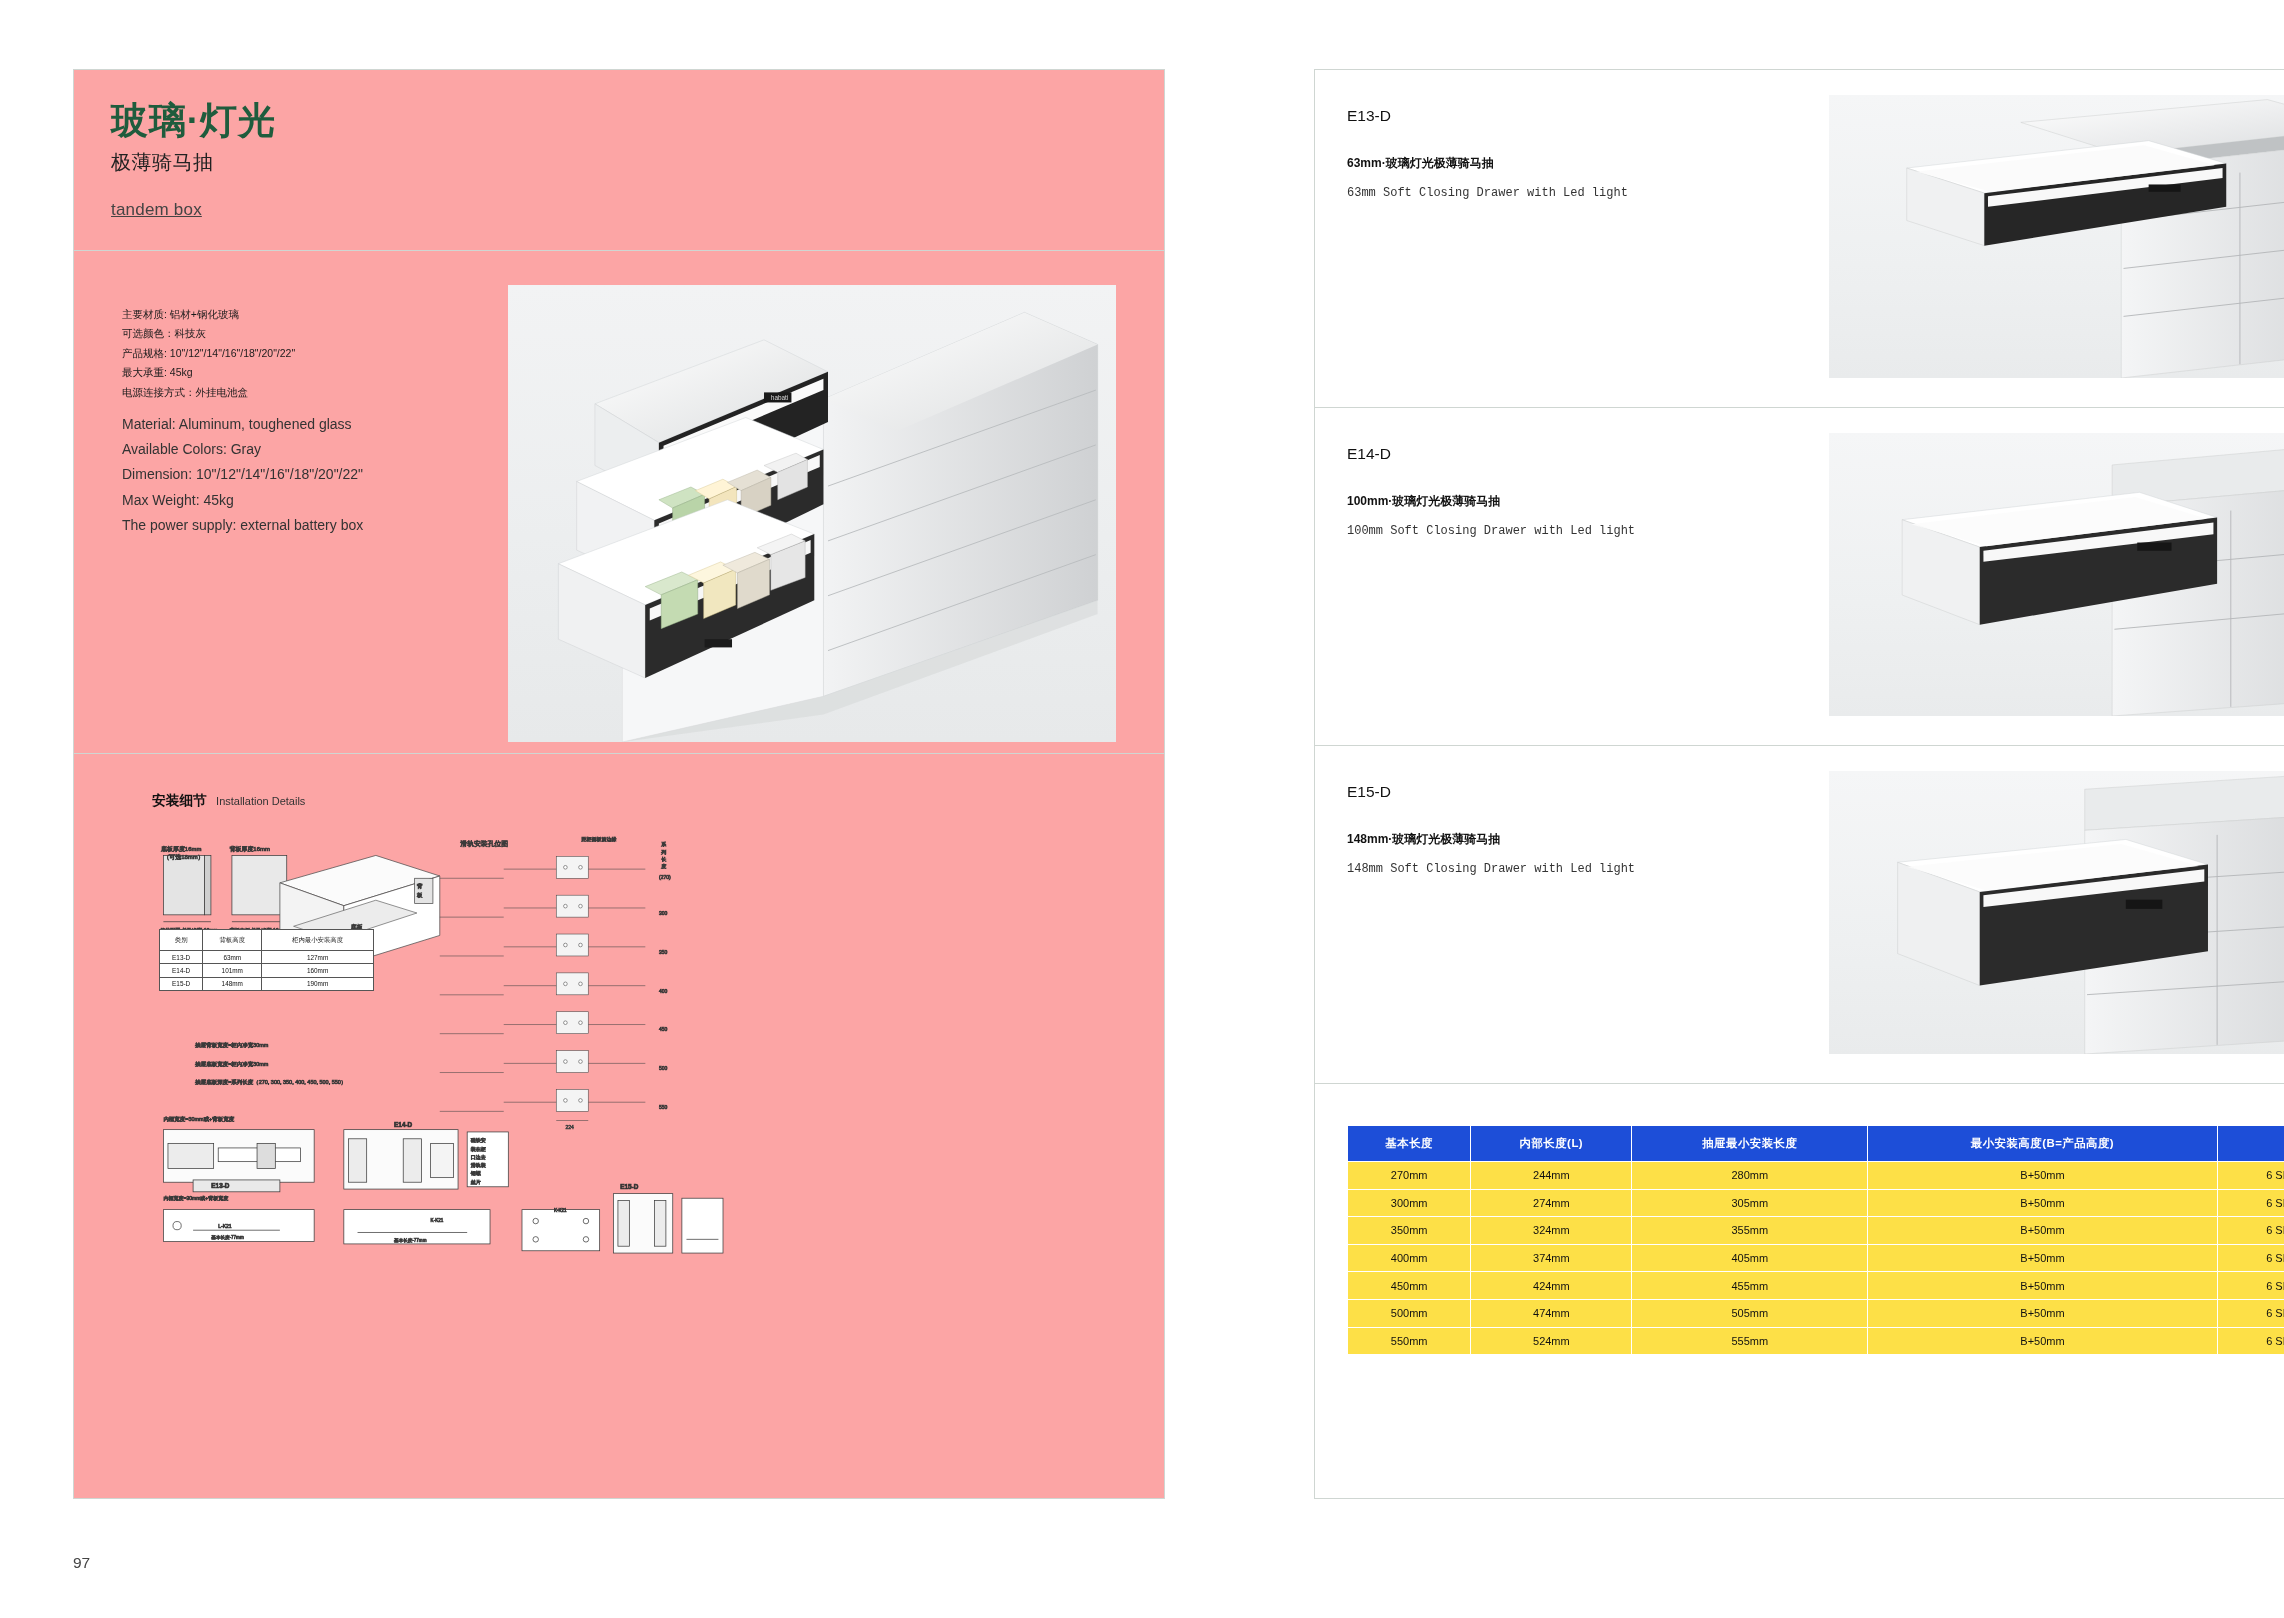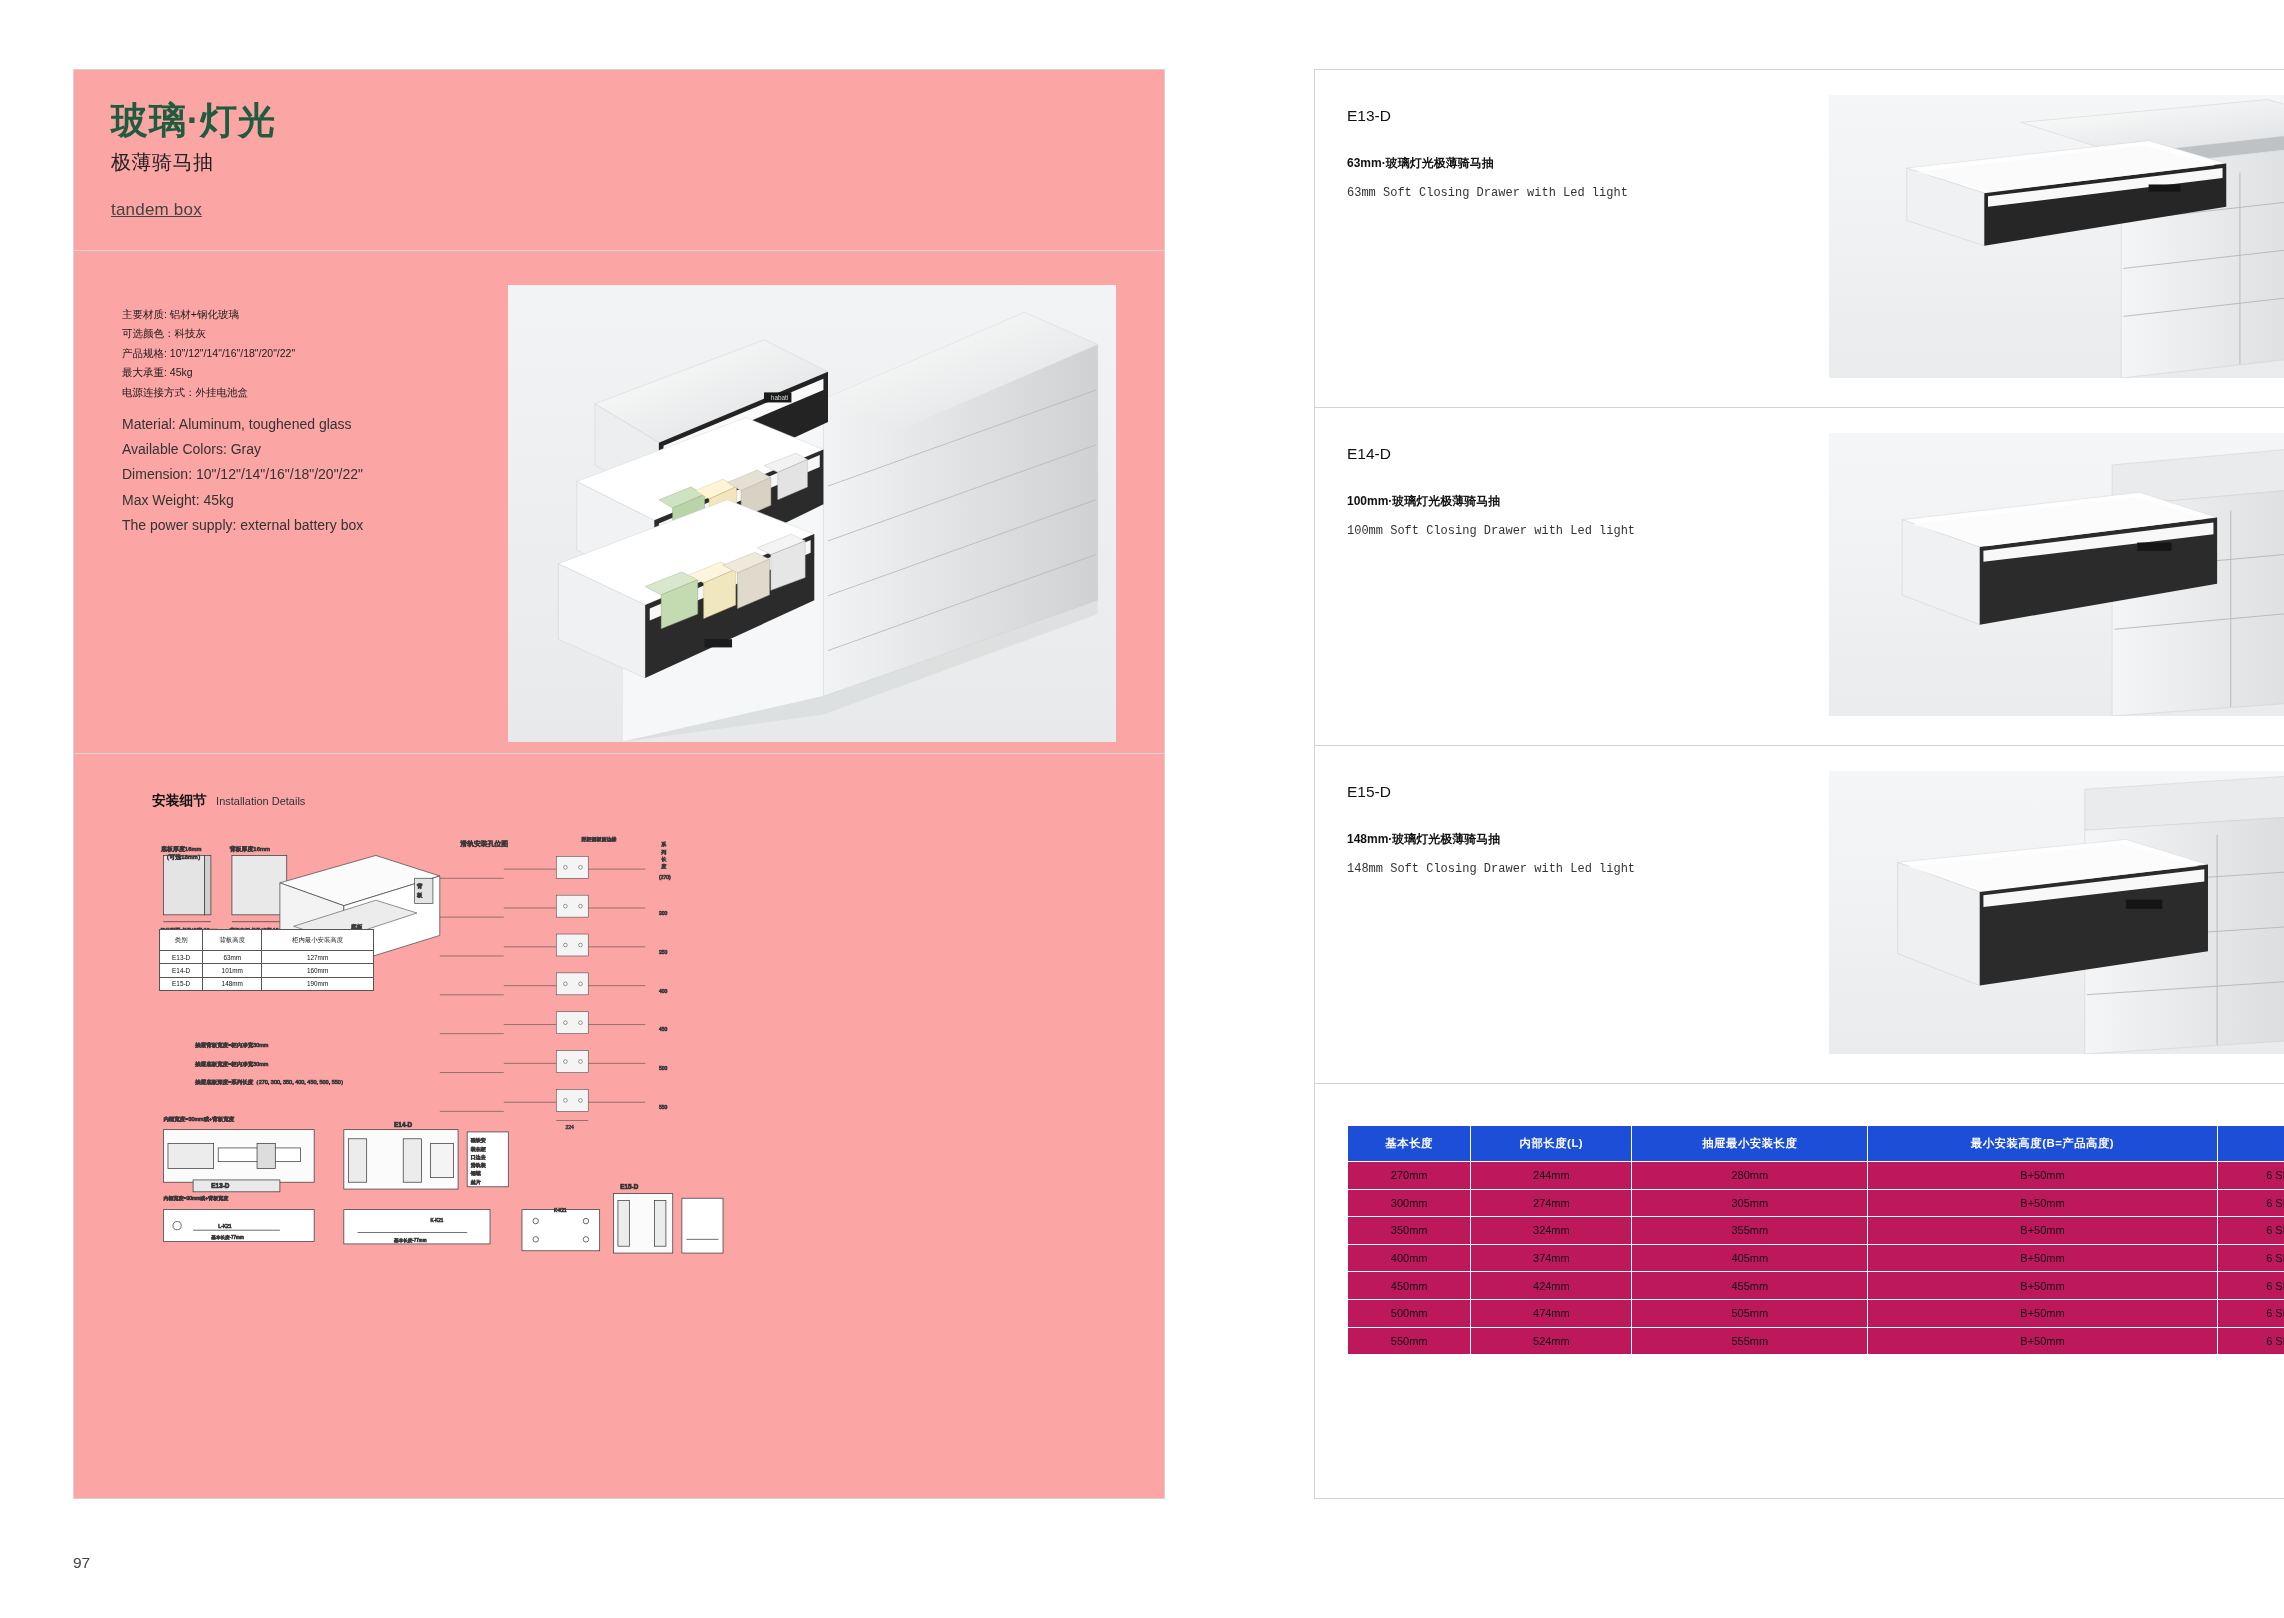--- a/index.html
+++ b/index.html
@@ -87,21 +87,21 @@
   }
   .prod-img svg { width:100%; height:100%; display:block; }
 
   .rp-table-wrap { position:absolute; left:32px; top:1055px; width:1032px; }
   table.spec-table { border-collapse:collapse; width:100%; }
   table.spec-table th {
     background:#1d4ed8; color:#fff; font-size:11.4px; font-weight:bold;
     padding:10px 1.8px; border:0.5px solid #fff; text-align:center; letter-spacing:0.5px;margin-top:28px;
   }
   table.spec-table td {
-    background:#be185d; color:#111; font-size:11px; text-align:center;
+    background:#fde047; color:#111; font-size:11px; text-align:center;
     padding:7.3px 1.8px; border:0.5px solid #fff;
   }
 </style>
 </head>
 <body>
 
 <div class="spread">
 
   <div class="page page-left">
     <div class="lp-frame">

